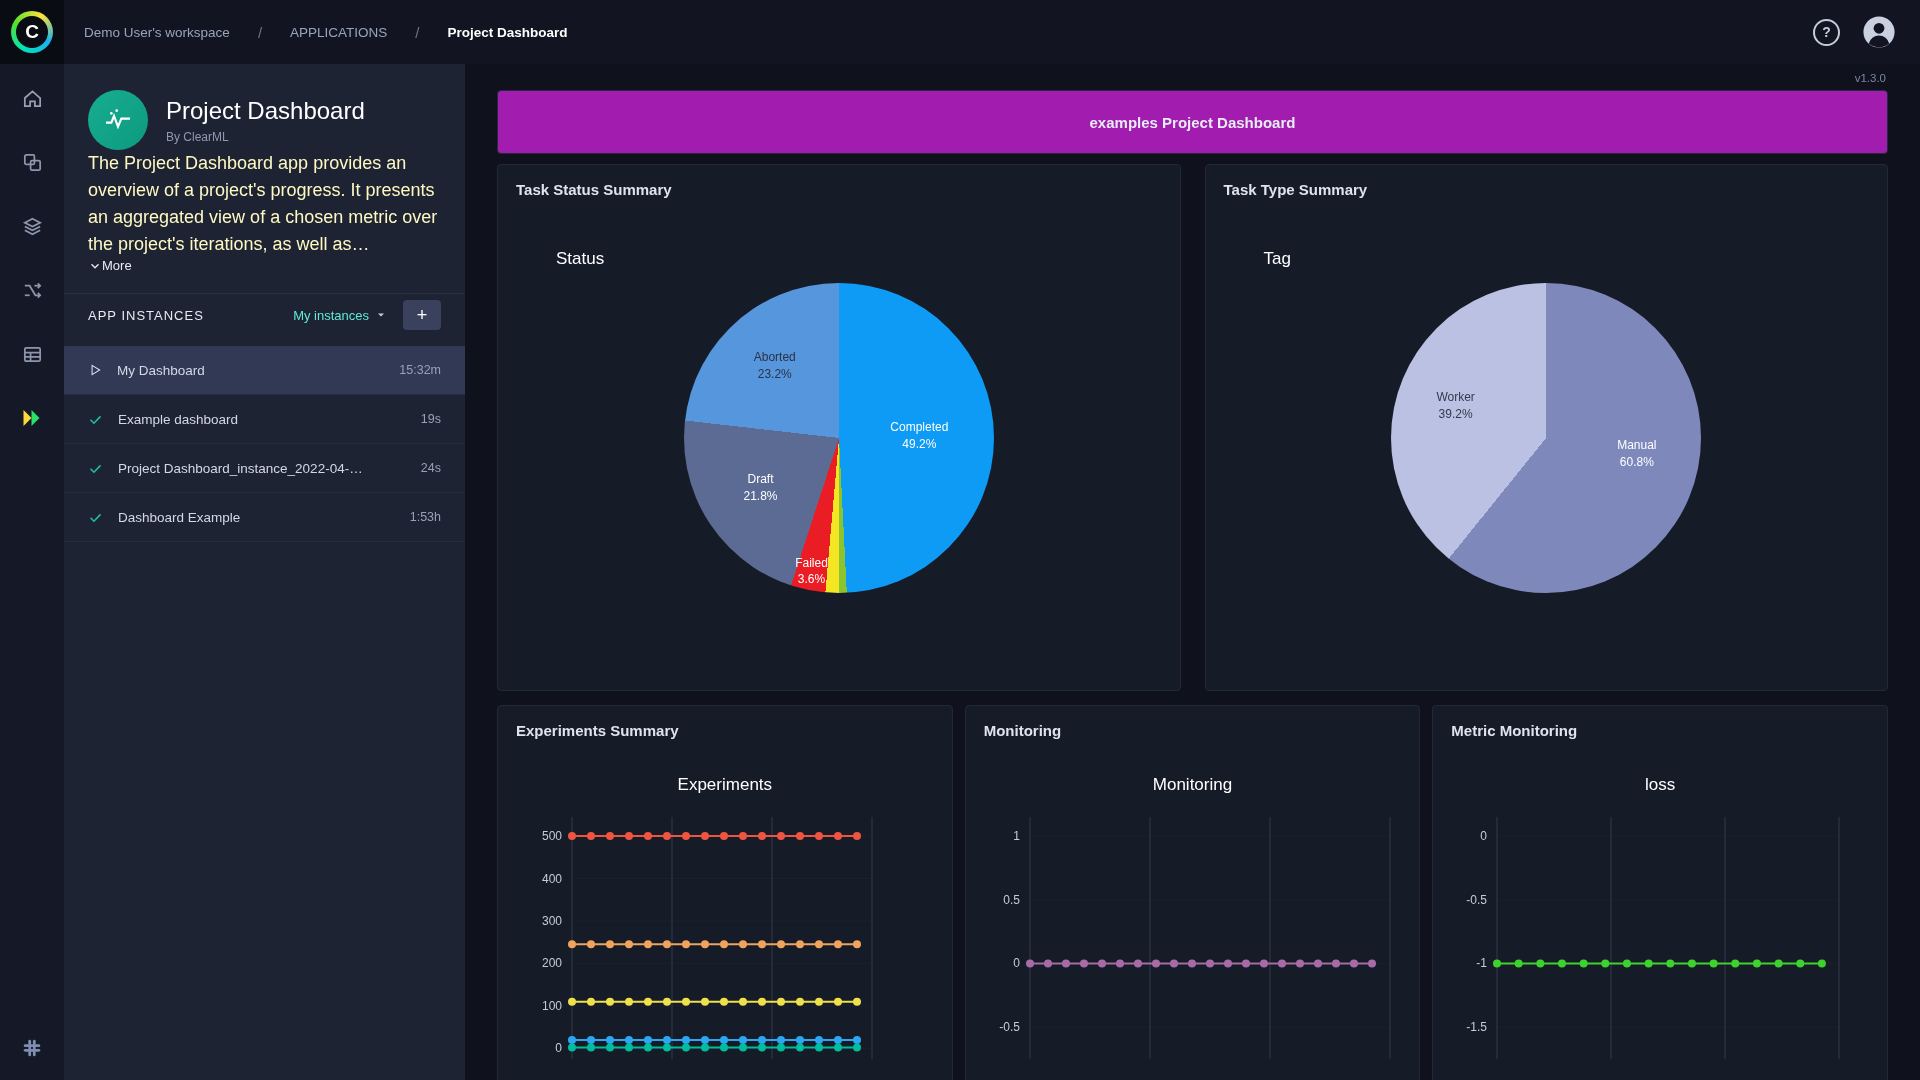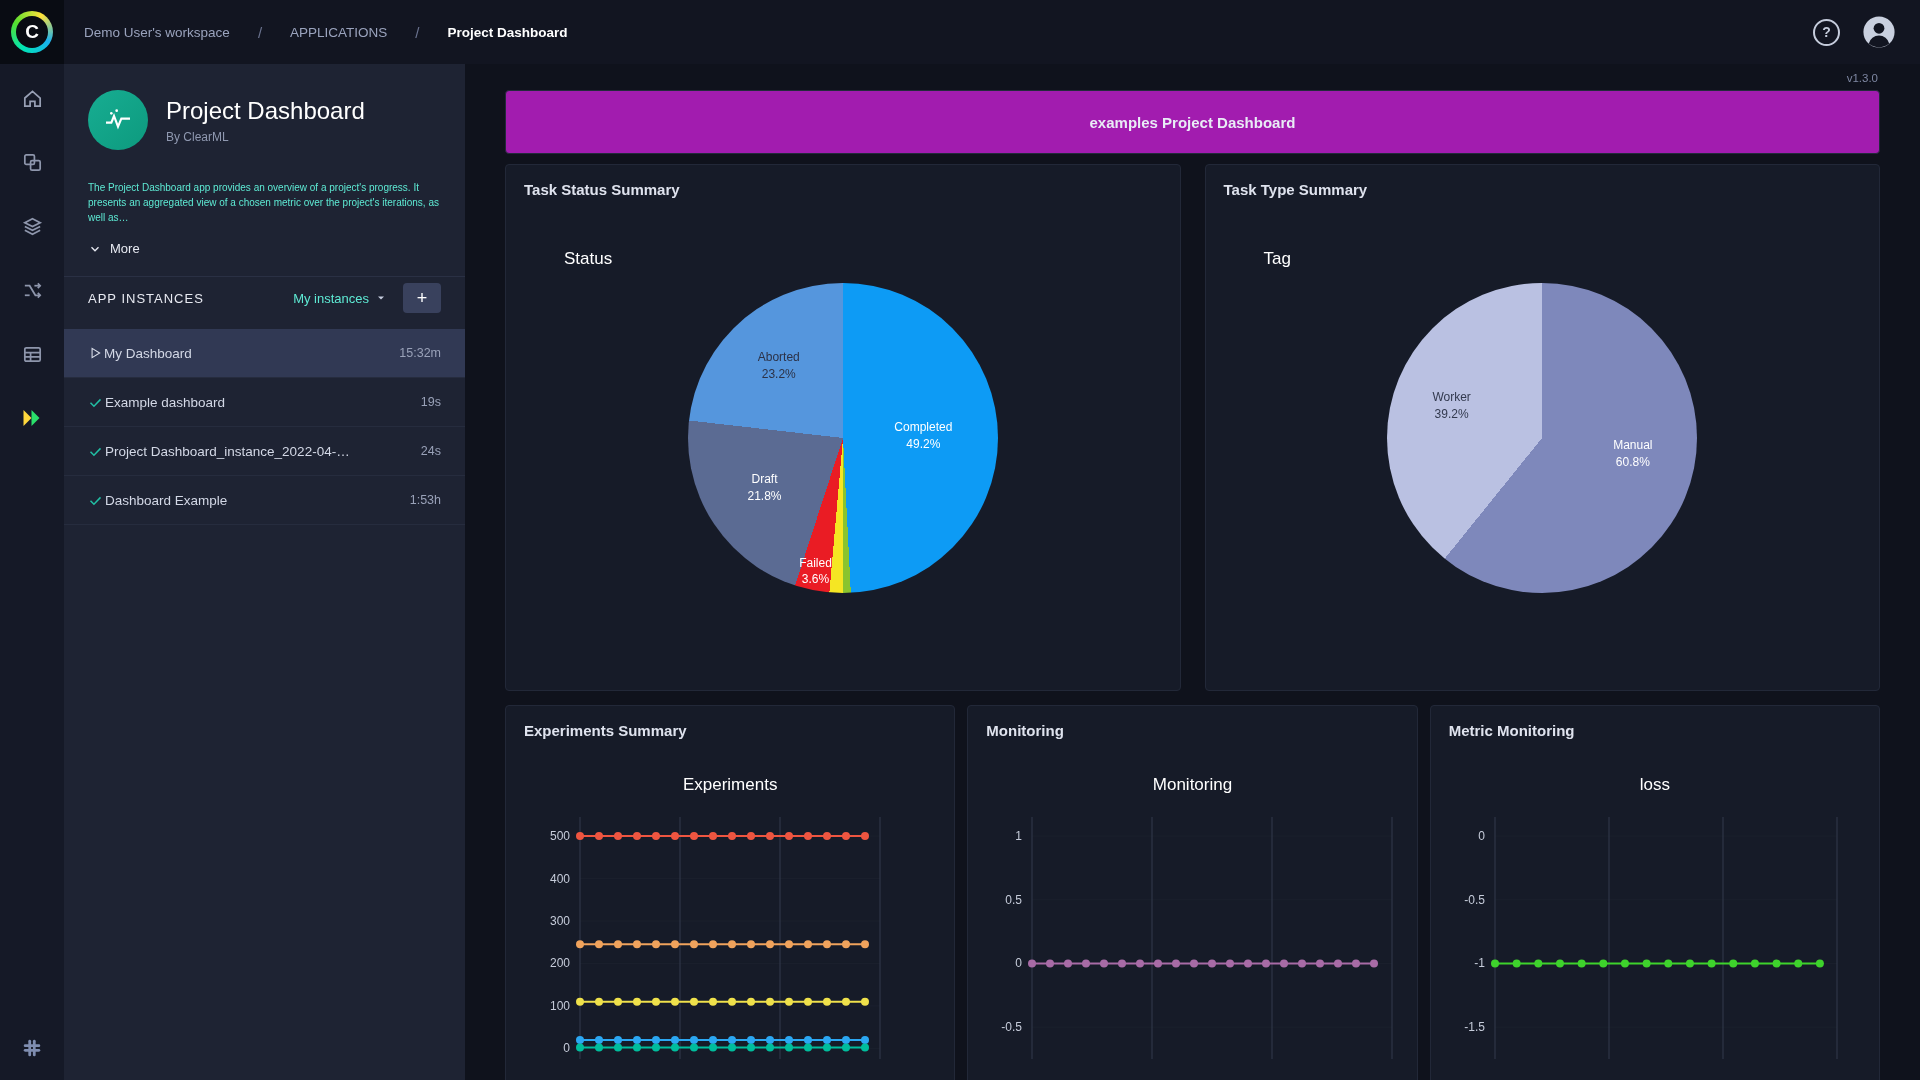--- a/index.html
+++ b/index.html
@@ -30,37 +30,37 @@
   .rail .spacer { flex:1; }
   .rail .bottom-ic { margin-bottom:20px; }
 
   
   .panel { position:fixed; top:64px; left:64px; bottom:0; width:401px; background:#1e2333; padding:26px 24px 0; }
   .app-head { display:flex; gap:18px; align-items:center; }
   .app-icon { width:60px; height:60px; border-radius:50%; background:linear-gradient(135deg,#17ad92,#0d9a7e);
     flex:none; display:flex; align-items:center; justify-content:center; }
   .app-title { font-size:24px; color:#fff; font-weight:400; }
   .app-by { font-size:12px; color:#8f98b0; margin-top:5px; }
-  .app-desc { margin-top:30px; font-size:10px; line-height:1.5; color:#5eead4; }
-  .more-row { margin-top:16px; display:flex; align-items:center; gap:8px; font-size:13px; color:#e8eaf2; cursor:pointer; }
+  .app-desc { margin-top:0; font-size:18px; line-height:1.5; color:#fef9c3; }
+  .more-row { display:flex; align-items:center; font-size:13px; color:#e8eaf2; cursor:pointer; }
   .divider { height:1px; background:#2a3044; margin:20px -24px 0; }
   .instances-head { display:flex; align-items:center; margin-top:6px; }
   .instances-title { font-size:13px; letter-spacing:1px; color:#e8eaf2; }
   .filter { margin-left:auto; font-size:13px; color:#5eead4; display:flex; align-items:center; gap:6px; cursor:pointer; }
   .add-btn { margin-left:16px; width:38px; height:30px; background:#39415d; border-radius:4px; color:#fff;
     font-size:18px; display:flex; align-items:center; justify-content:center; cursor:pointer; }
   .instance-list { margin:16px -24px 0; }
-  .instance { height:49px; display:flex; align-items:center; padding:0 24px; gap:2px; font-size:13.5px;
+  .instance { height:49px; display:flex; align-items:center; padding:0 24px; gap:15px; font-size:13.5px;
     color:#d3d8e6; cursor:pointer; border-bottom:1px solid #262c3e; }
   .instance.selected { background:#313954; }
   .instance .iname { overflow:hidden; text-overflow:ellipsis; white-space:nowrap; max-width:250px; }
   .instance .time { margin-left:auto; color:#99a1b8; font-size:12.5px; }
 
   
-  .main { position:absolute; top:64px; left:465px; right:0; bottom:0; padding:0 40px; overflow:hidden; background:#0f121c; }
+  .main { position:absolute; top:64px; left:465px; right:0; bottom:0; padding:0 32px; overflow:hidden; background:#0f121c; }
   .version { text-align:right; font-size:11.5px; color:#7e87a2; padding:8px 2px 6px; }
   .banner { background:#a21caf; border:1px solid #232a3c; border-radius:4px; height:64px;
     display:flex; align-items:center; justify-content:center; font-size:15px; font-weight:bold; color:#e9ecf6; }
   .row1 { display:grid; grid-template-columns:1fr 1fr; gap:24px; margin-top:10px; }
   .row2 { display:grid; grid-template-columns:1fr 1fr 1fr; gap:12px; margin-top:14px; }
   .card { background:#161b28; border:1px solid #222838; border-radius:4px; position:relative; }
   .card-title { padding:16px 18px 0; font-size:15px; color:#dfe3ee; }
   .pie-card { height:527px; }
   .chart-subtitle { position:absolute; left:58px; top:84px; font-size:17px; color:#ffffff; }
   .pie-wrap { position:absolute; top:118px; left:50%; transform:translateX(-50%); }

